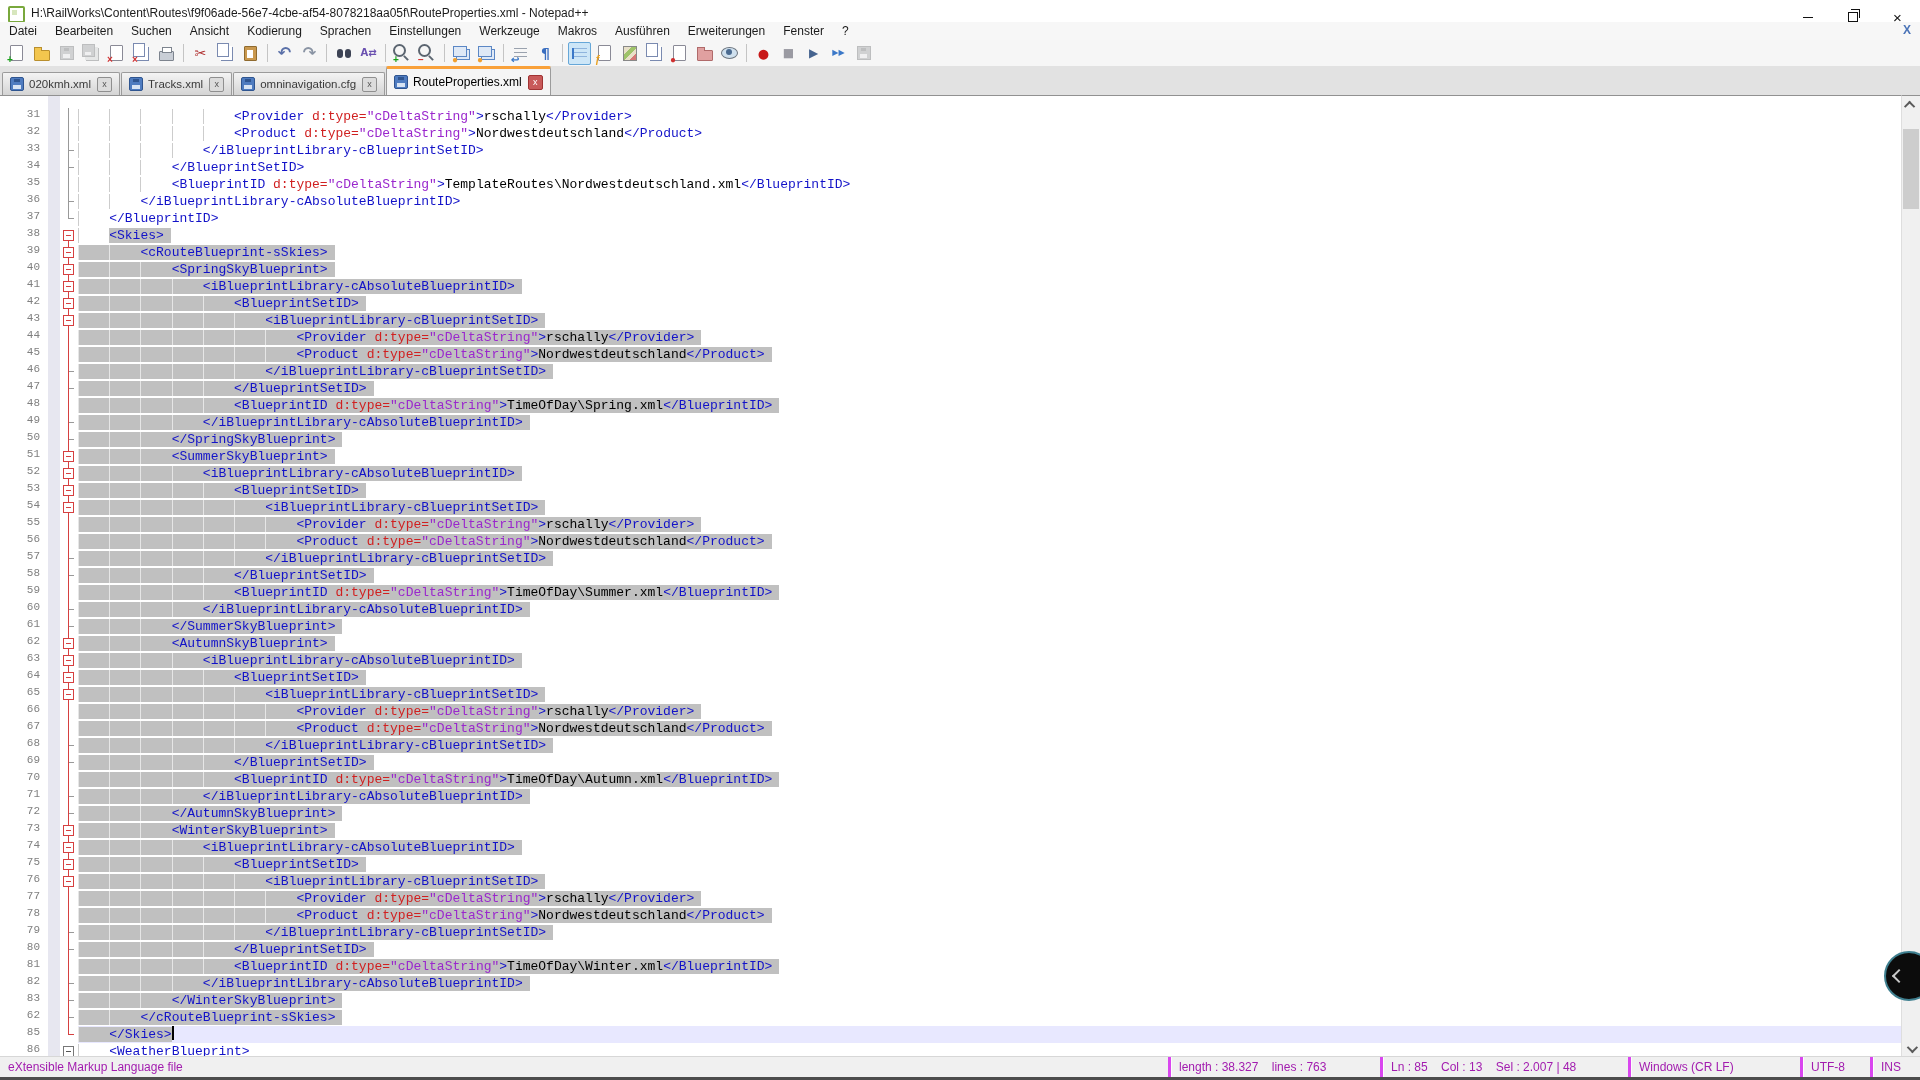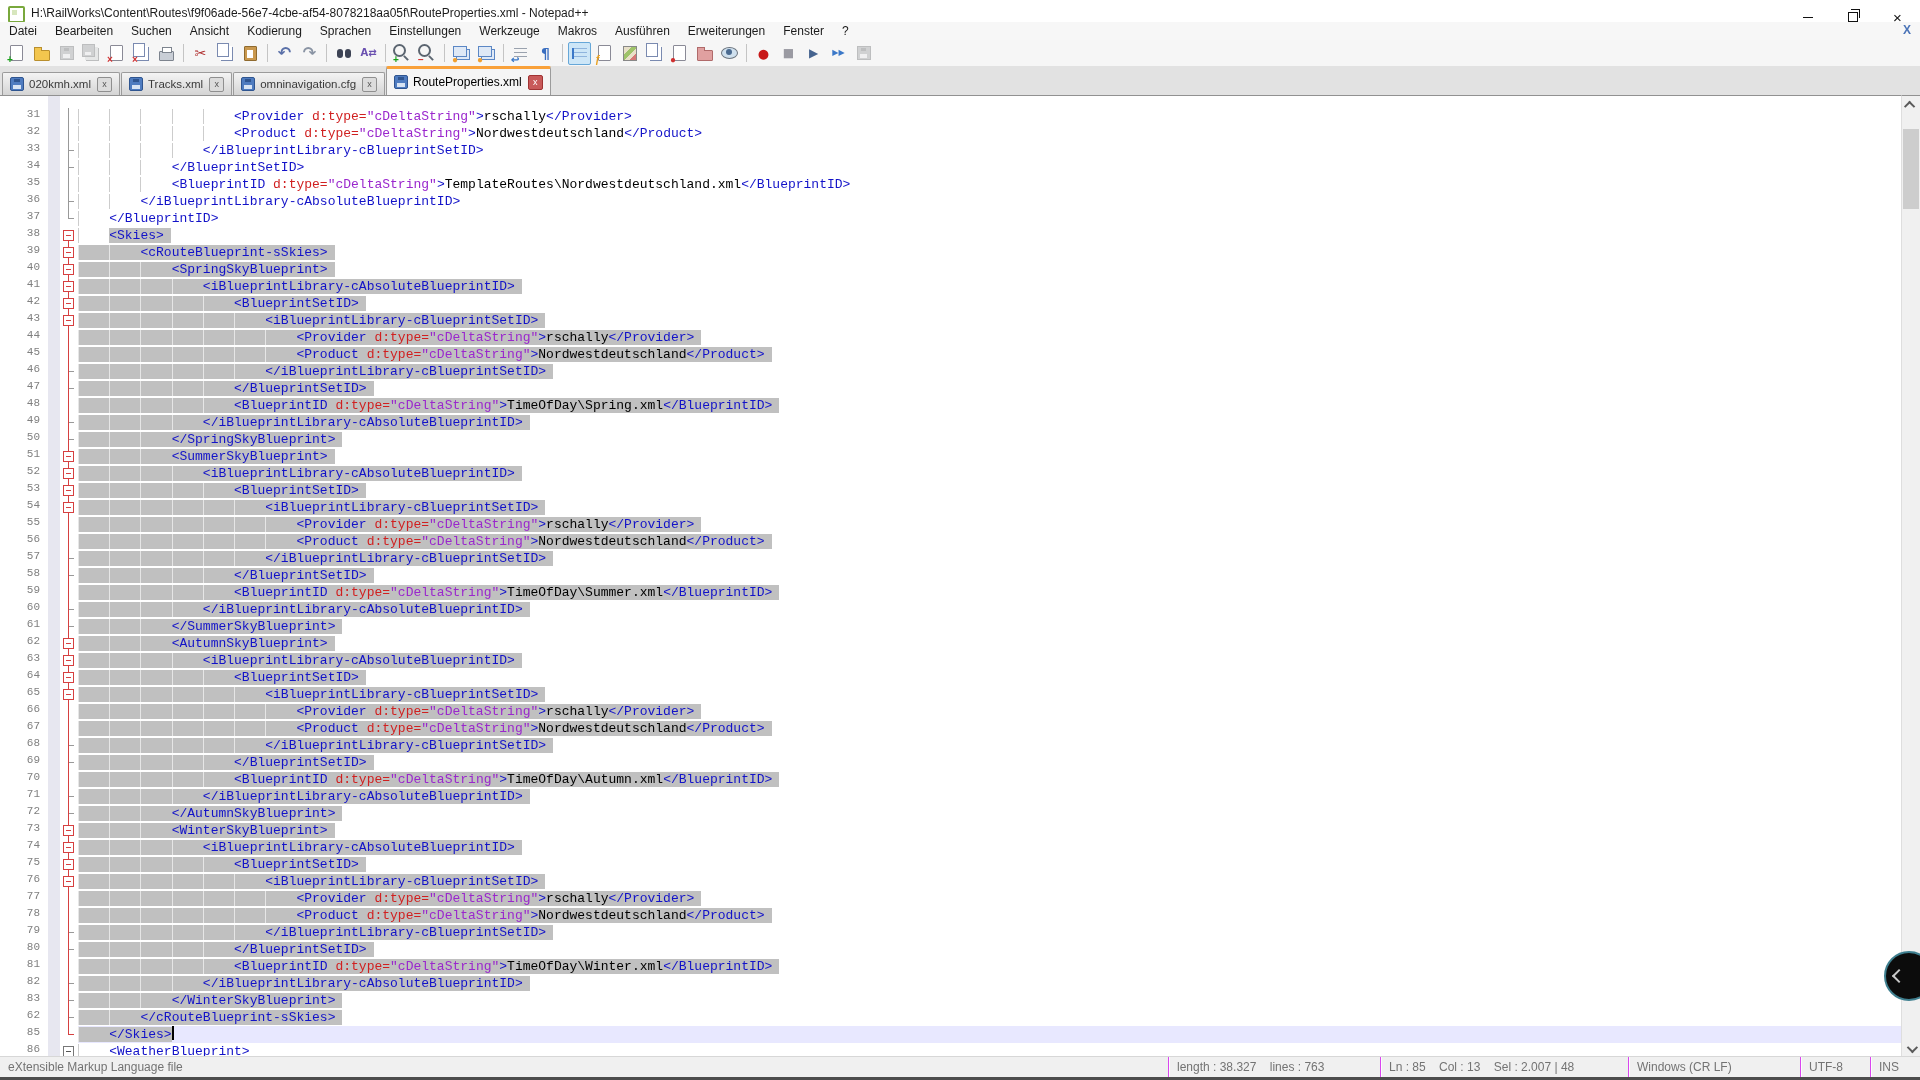--- a/index.html
+++ b/index.html
@@ -103,22 +103,22 @@
   .vscroll{position:absolute;top:95px;right:0;width:19px;bottom:23px;background:#f0f0f0;border-top:1px solid #919191;border-left:1px solid #dedede;box-sizing:border-box;}
   .sbtn{position:absolute;left:0;right:0;height:17px;display:flex;align-items:center;justify-content:center;}
   .sbtn.up{top:0;}
   .sbtn.down{bottom:0;}
   .chev{width:6px;height:6px;border-left:2px solid #5a5a5a;border-top:2px solid #5a5a5a;}
   .chev.u{transform:rotate(45deg) translateY(2px);}
   .chev.d{transform:rotate(225deg) translateY(2px);}
   .thumb{position:absolute;left:1px;right:1px;top:33px;height:80px;background:#cdcdcd;}
 
   
-  .statusbar{position:absolute;left:0;right:0;bottom:3px;height:20px;background:#f0f0f0;border-top:1px solid #d7d7d7;display:flex;align-items:flex-start;font-size:12px;color:#737373;}
-  .ss{height:20px;line-height:20px;padding-left:8px;white-space:pre;box-sizing:border-box;border-left:1px solid #d946ef;box-shadow:inset 1px 0 0 #fdfdfd;overflow:hidden;}
+  .statusbar{position:absolute;left:0;right:0;bottom:3px;height:20px;background:#f0f0f0;border-top:1px solid #d7d7d7;display:flex;align-items:flex-start;font-size:12px;color:#a21caf;}
+  .ss{height:20px;line-height:20px;padding-left:8px;white-space:pre;box-sizing:border-box;border-left:3px solid #d946ef;box-shadow:inset 1px 0 0 #fdfdfd;overflow:hidden;}
   .ss.first{flex:1;border-left:none;box-shadow:none;}
   .bottomedge{position:absolute;left:0;right:0;bottom:0;height:3px;background:#4d4d4d;}
 
   
   .edgecircle{position:absolute;width:46px;height:46px;border-radius:50%;background:#0c0c0c;border:2px solid #3f7f8f;top:951px;left:1884px;z-index:9;display:flex;align-items:center;}
   .chevleft{width:8px;height:8px;border-left:2px solid #c9c9c9;border-bottom:2px solid #c9c9c9;transform:rotate(45deg);margin-left:8px;}
 </style>
 </head>
 <body>
 

